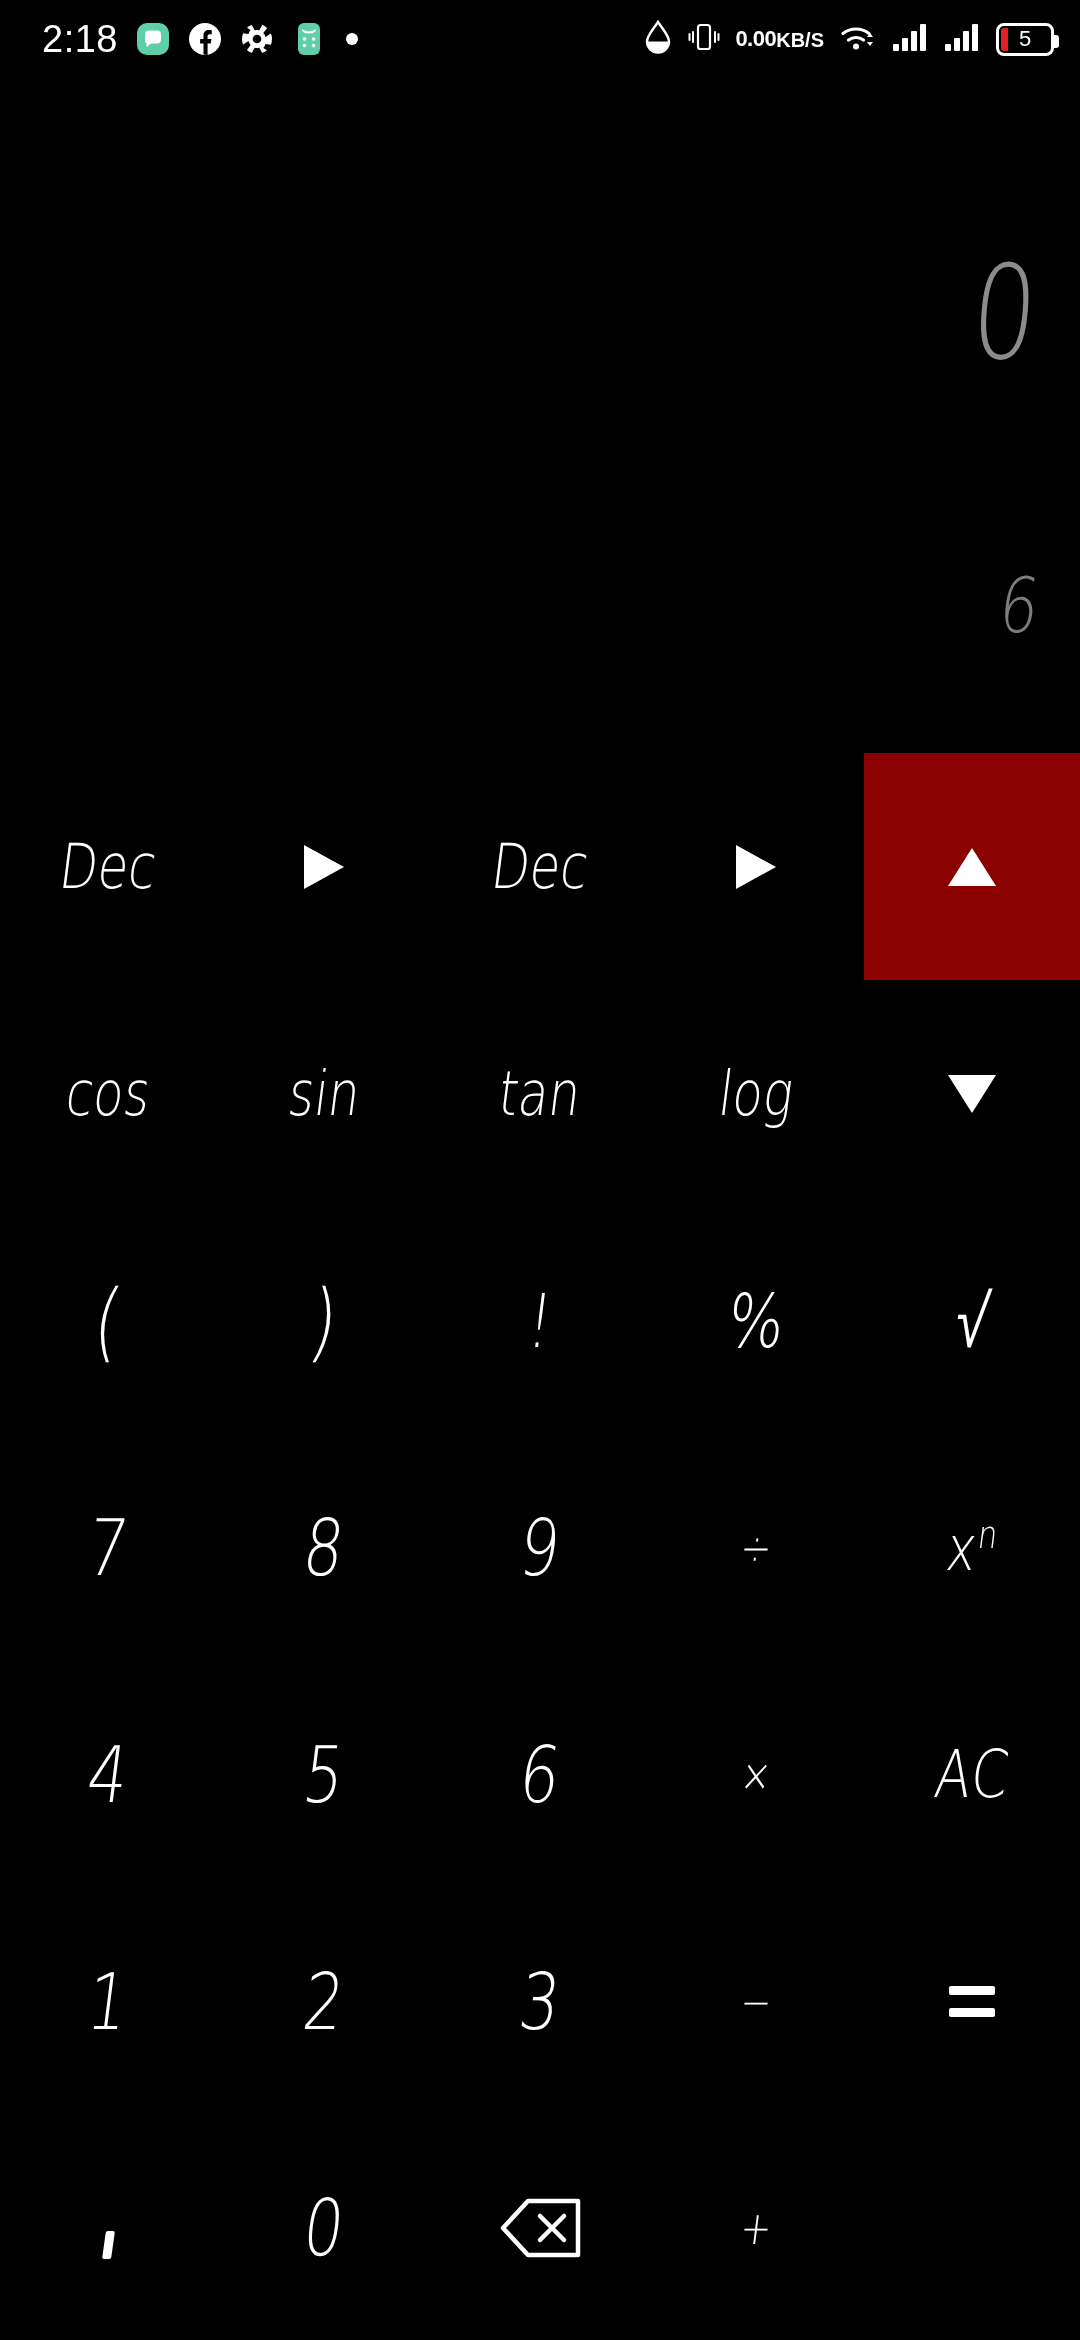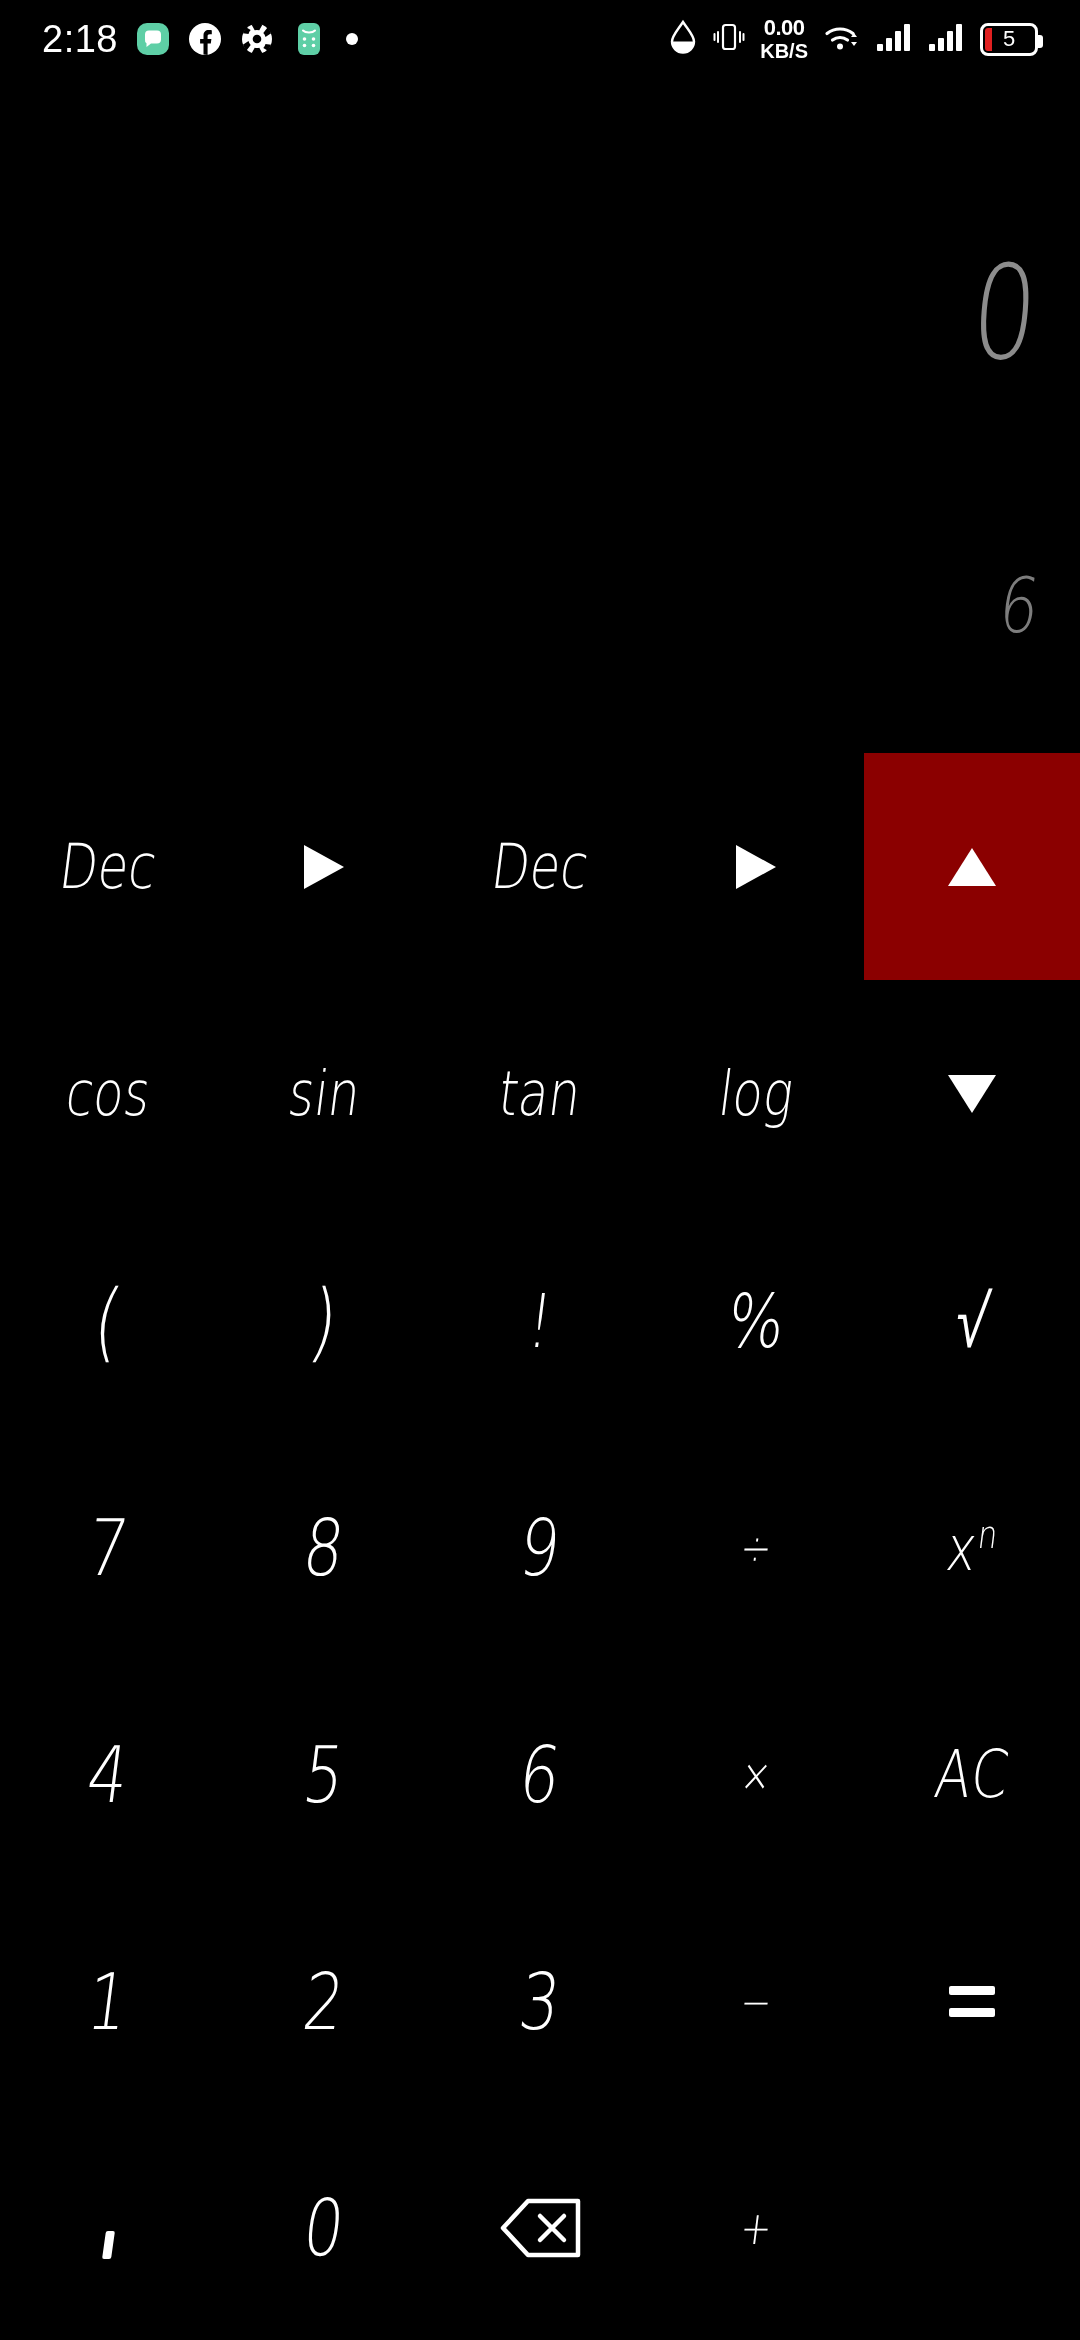--- a/index.html
+++ b/index.html
@@ -7,32 +7,32 @@
     width:1080px; height:2340px;
     background:#000000;
     overflow:hidden;
     font-family:"DejaVu Sans", sans-serif;
   }
 
   
   #status-bar{
     position:absolute; left:0; top:0; width:1080px; height:78px;
     display:flex; align-items:center; justify-content:space-between;
-    padding:0 42px 0 42px;
+    padding:0 26px 0 42px;
   }
   .sb-left{ display:flex; align-items:center; gap:18px; }
   .sb-right{ display:flex; align-items:center; gap:14px; }
   #status-clock{
     color:#ffffff; font-size:38px; letter-spacing:0.5px;
     font-family:"Liberation Sans", sans-serif; font-weight:400;
   }
   .app-icon{ width:34px; height:34px; display:block; }
   .sb-ico{ display:block; }
   #net-speed{
-    display:flex; flex-direction:column; align-items:center;
+    display:flex; flex-direction:row; align-items:center;
     line-height:1; color:#fff; font-family:"Liberation Sans", sans-serif;
   }
   #net-speed .v{ font-size:22px; font-weight:700; letter-spacing:-0.5px; }
   #net-speed .u{ font-size:20px; font-weight:700; margin-top:2px; }
   #battery{
     position:relative; width:58px; height:33px;
     border:3px solid #ffffff; border-radius:8px;
     display:flex; align-items:center; justify-content:center;
   }
   #battery:after{

